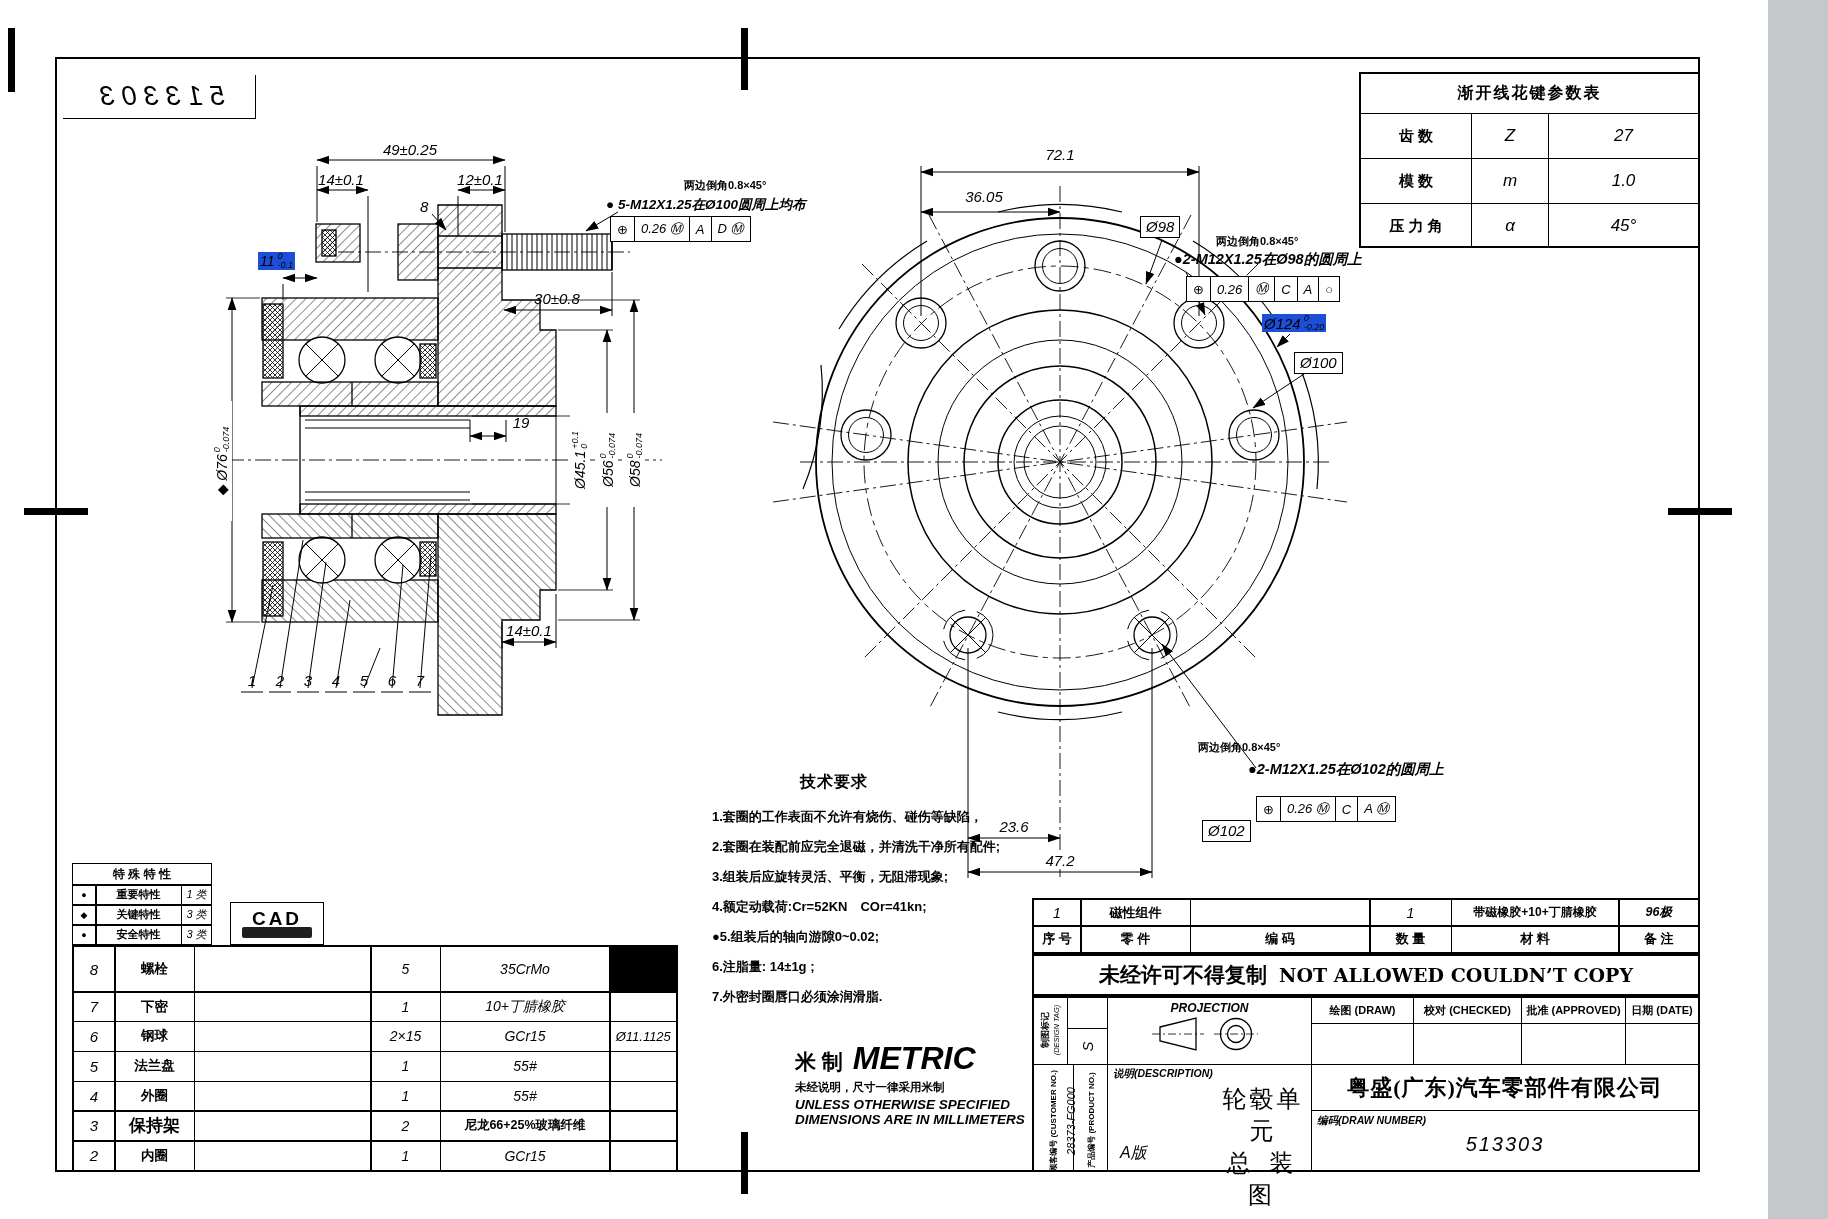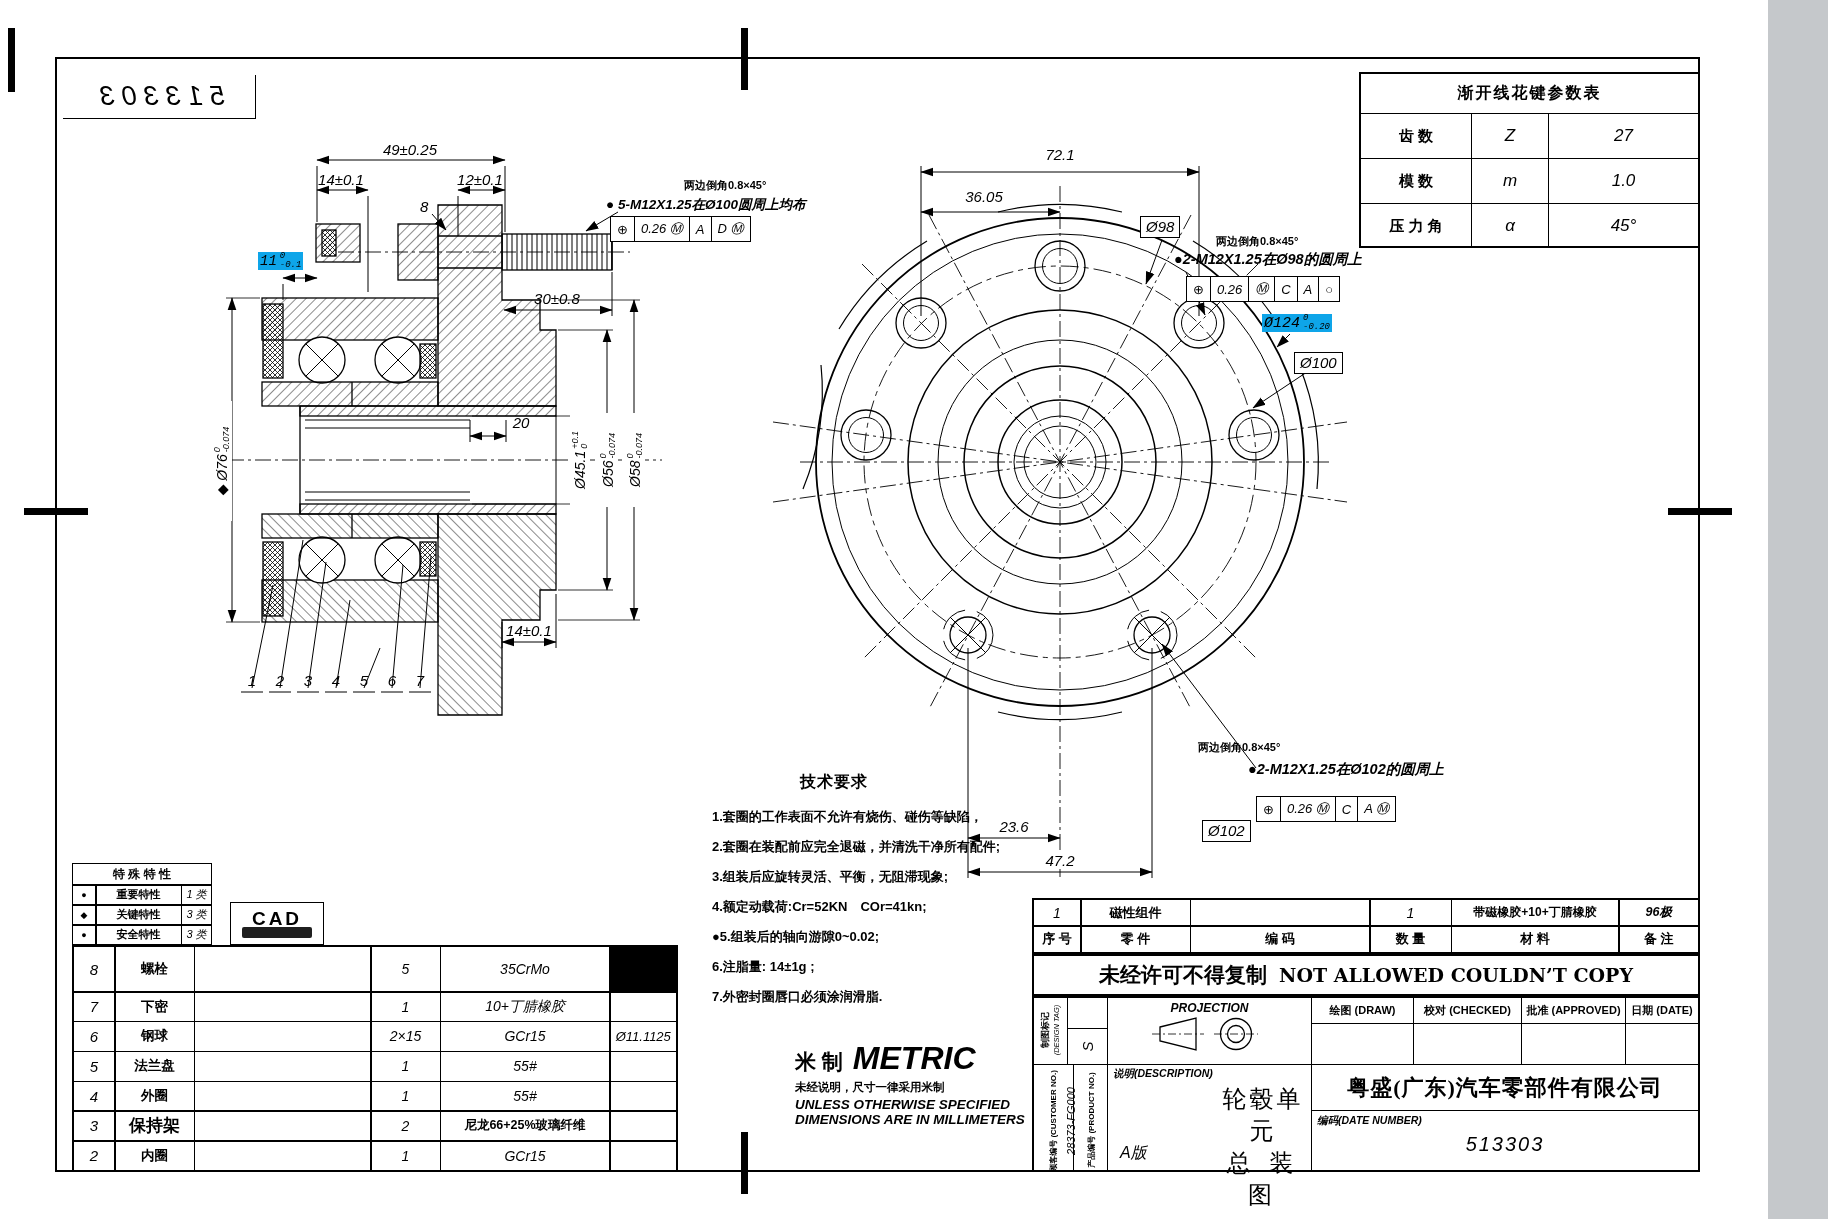--- a/index.html
+++ b/index.html
@@ -5,21 +5,21 @@
   html,body{margin:0;padding:0;background:#fff;}
   #stage{position:relative;width:1828px;height:1219px;background:#fff;overflow:hidden;
          font-family:"Liberation Sans","DejaVu Sans",sans-serif;color:#000;}
   .abs{position:absolute;}
   .c{text-align:center;}
   .dim{font-style:italic;font-size:15px;white-space:nowrap;}
   .dimb{font-style:italic;font-weight:bold;font-size:14px;white-space:nowrap;}
   .cnote{font-weight:bold;font-size:11px;white-space:nowrap;}
   .rot{transform:rotate(-90deg);transform-origin:center;background:#fff;display:flex;justify-content:center;align-items:center;gap:2px;}
   .stack{display:inline-flex;flex-direction:column;font-size:9px;line-height:9px;font-style:italic;vertical-align:middle;}
-  .srow{display:flex;align-items:center;gap:3px;background:#0ea5e9;padding:0 2px;font-family:Liberation Mono, monospace;}
+  .srow{display:flex;align-items:center;gap:3px;background:#1d4ed8;padding:0 2px;}
   .fcf{display:flex;border:1.6px solid #000;background:#fff;align-items:stretch;height:24px;}
   .fcf span{display:flex;align-items:center;justify-content:center;border-right:1.6px solid #000;
             padding:0 6px;font-size:13px;font-style:italic;white-space:nowrap;}
   .fcf span:last-child{border-right:none;}
   .boxlab{border:1.5px solid #000;background:#fff;font-style:italic;font-size:15px;padding:0 5px;line-height:20px;white-space:nowrap;}
   .blk{background:#000;}
   
   .gtab{display:grid;background:#000;border:2px solid #000;gap:1.5px;}
   .gtab>div{background:#fff;display:flex;align-items:center;justify-content:center;white-space:nowrap;overflow:hidden;}
   .tb-cell{position:absolute;box-sizing:border-box;}
@@ -246,21 +246,21 @@
   <div class="abs dim" style="left:420px;top:198px;">8</div>
 
   <div class="abs srow" style="left:258px;top:252px;">
     <span class="dim" style="font-size:14px;">11</span>
     <span class="stack">
         <i>0</i>
         <i>-0.1</i>
       </span>
   </div>
   <div class="abs dim c" style="left:524px;top:290px;width:66px;">30±0.8</div>
-  <div class="abs dim c" style="left:506px;top:414px;width:30px;">20</div>
+  <div class="abs dim c" style="left:506px;top:414px;width:30px;">19</div>
 
   <div class="abs rot" style="left:534px;top:450px;width:92px;height:20px;">
     <span class="dim" style="font-size:14px;">Ø45.1</span>
     <span class="stack">
         <i>+0.1</i>
         <i>0</i>
       </span>
   </div>
   <div class="abs rot" style="left:561px;top:450px;width:94px;height:20px;">
     <span class="dim" style="font-size:14px;">Ø56</span>
@@ -518,18 +518,18 @@
       <div style="position:absolute;left:68px;top:18px;text-align:center;margin-left:39px;">
         <div style="font-size:24px;letter-spacing:3px;">轮毂单元</div>
         <div style="font-size:24px;letter-spacing:6px;">总 装 图</div>
       </div>
       <div style="position:absolute;left:12px;bottom:6px;font-size:16px;font-style:italic;">A版</div>
     </div>
     <div class="tb-cell" style="left:278px;top:66px;width:386px;height:46px;border-top:1.5px solid #000;display:flex;align-items:center;justify-content:center;">
       <span style="font-size:22px;font-weight:bold;letter-spacing:1px;font-family:Liberation Serif, serif;">粤盛(广东)汽车零部件有限公司</span>
     </div>
     <div class="tb-cell" style="left:278px;top:112px;width:386px;height:60px;border-top:1.5px solid #000;">
-      <div style="position:absolute;left:5px;top:3px;font-size:10.5px;font-weight:bold;font-style:italic;">编码(DATE NUMBER)</div>
+      <div style="position:absolute;left:5px;top:3px;font-size:10.5px;font-weight:bold;font-style:italic;">编码(DRAW NUMBER)</div>
       <div class="c" style="position:absolute;left:0;top:22px;width:100%;font-size:20px;font-style:italic;letter-spacing:2px;">513303</div>
     </div>
   </div>
 
 </div>
 
 </body></html>

